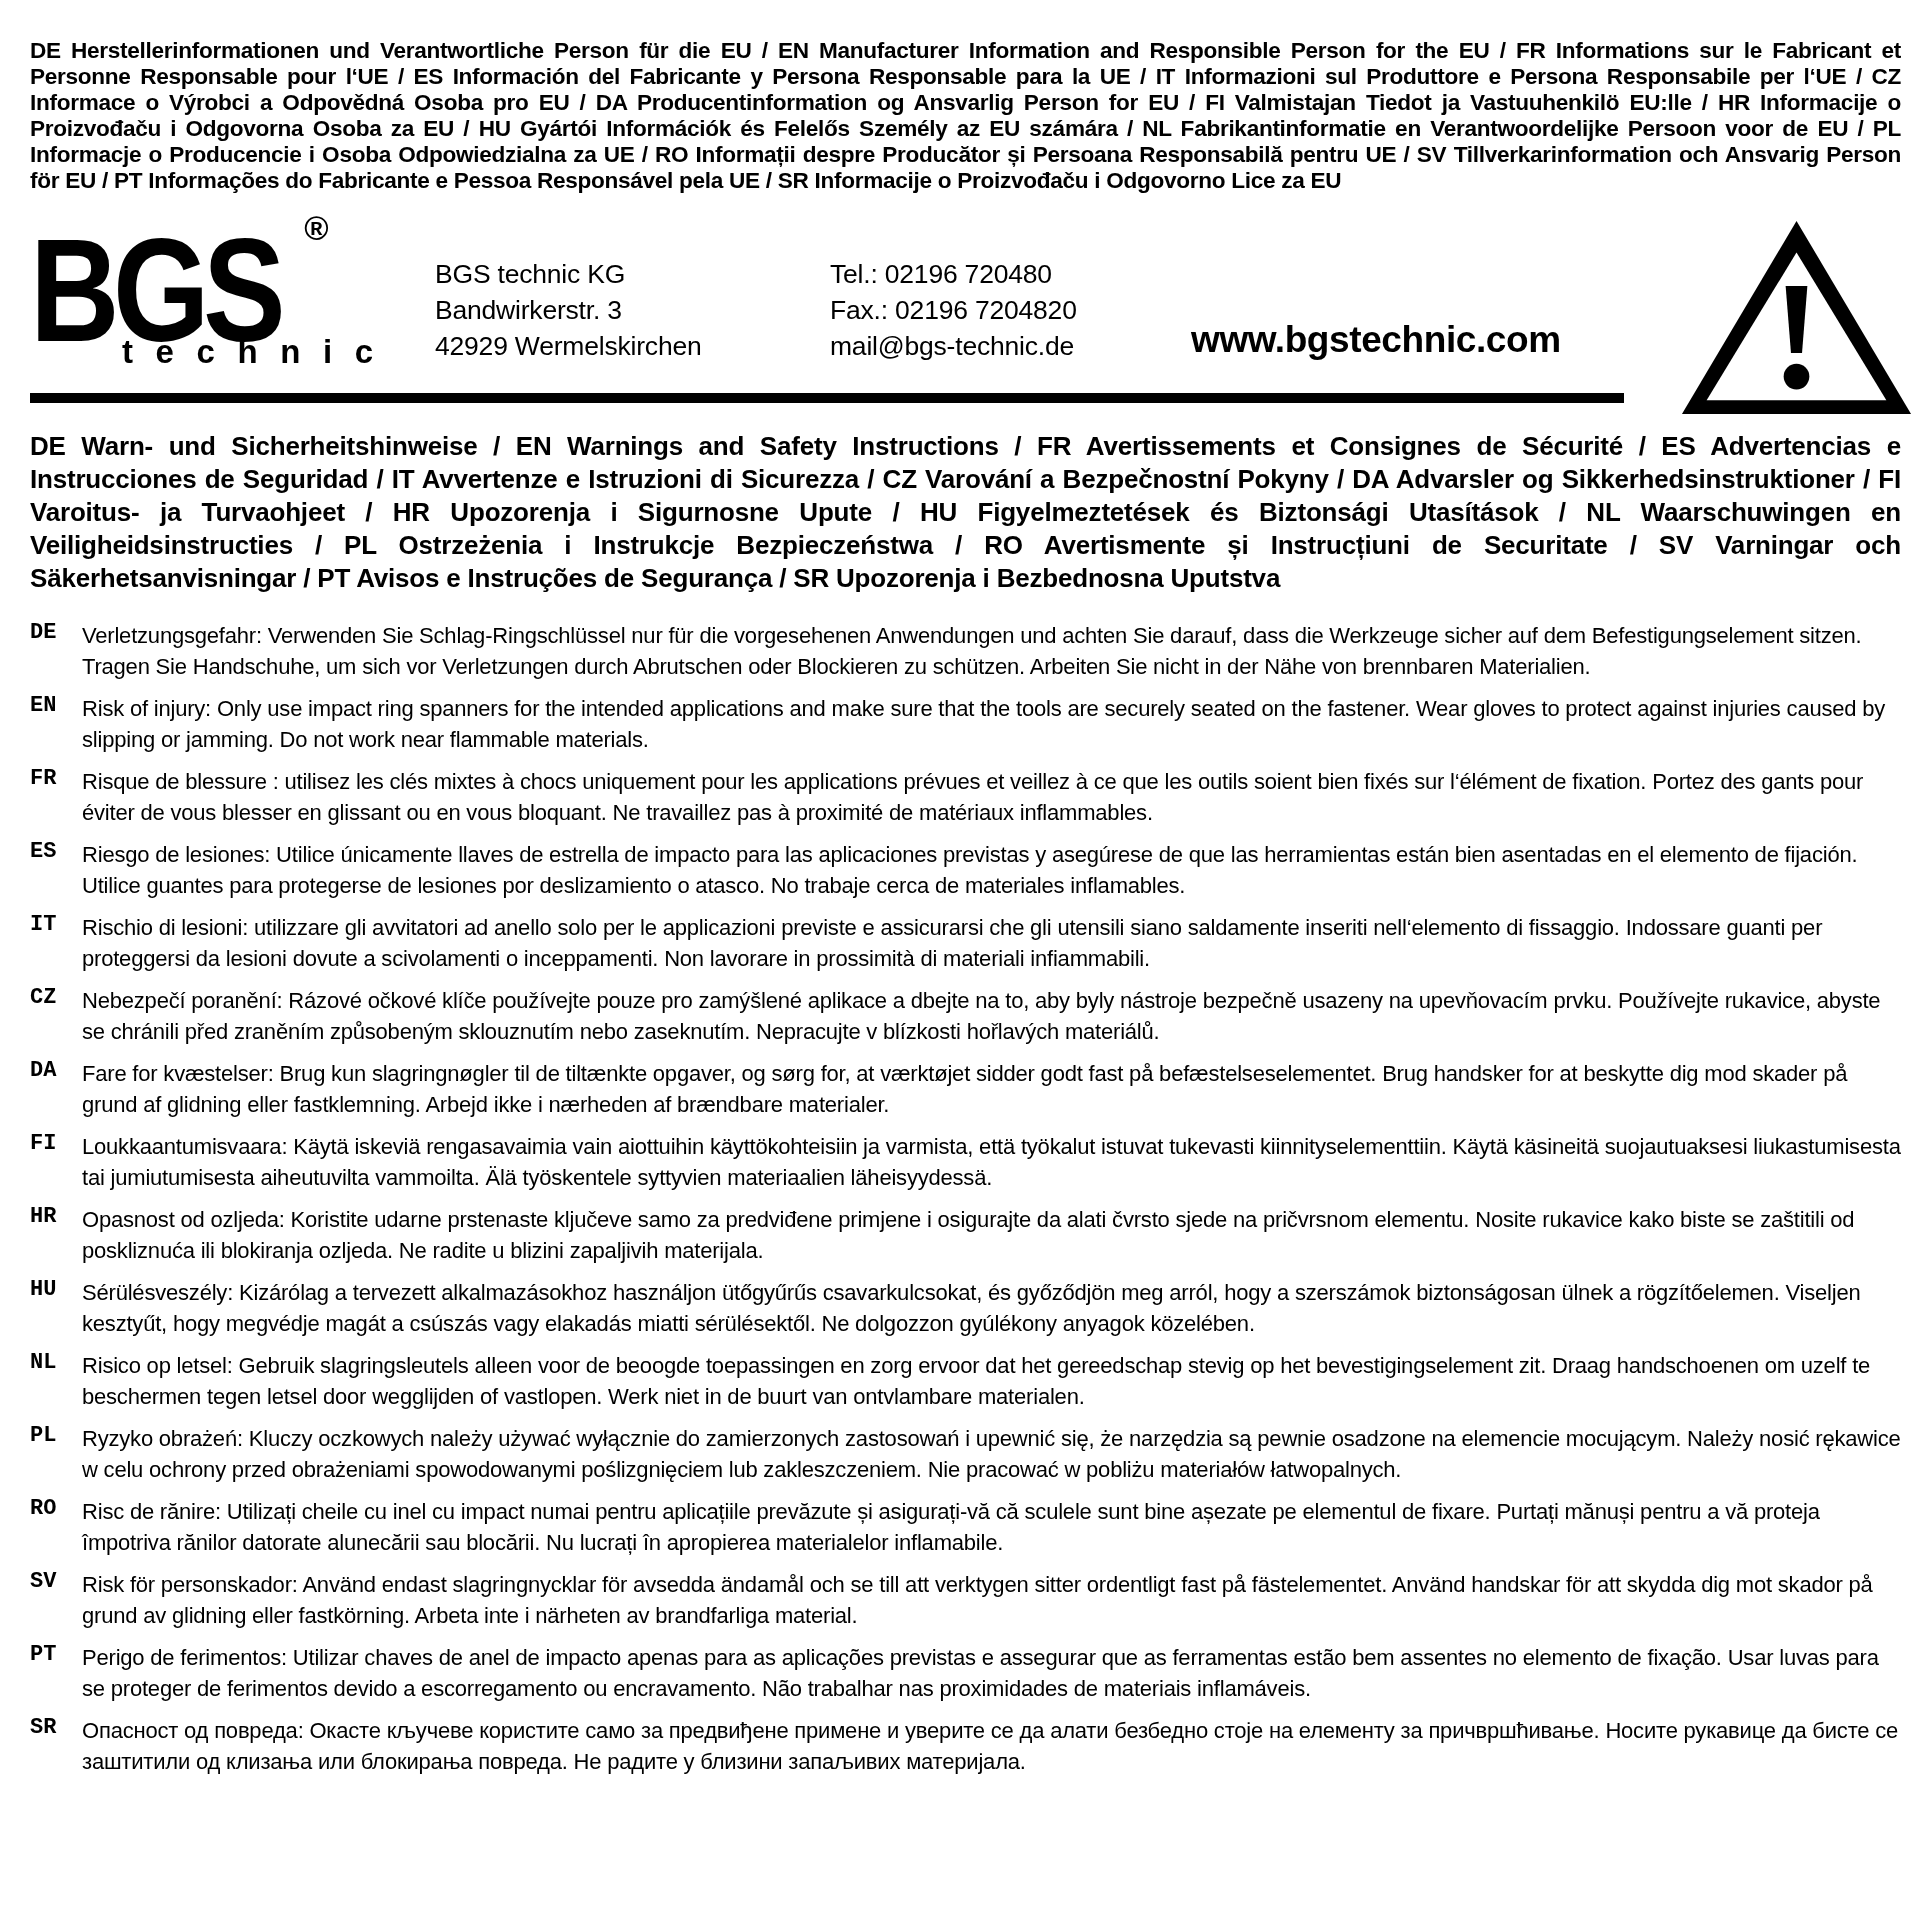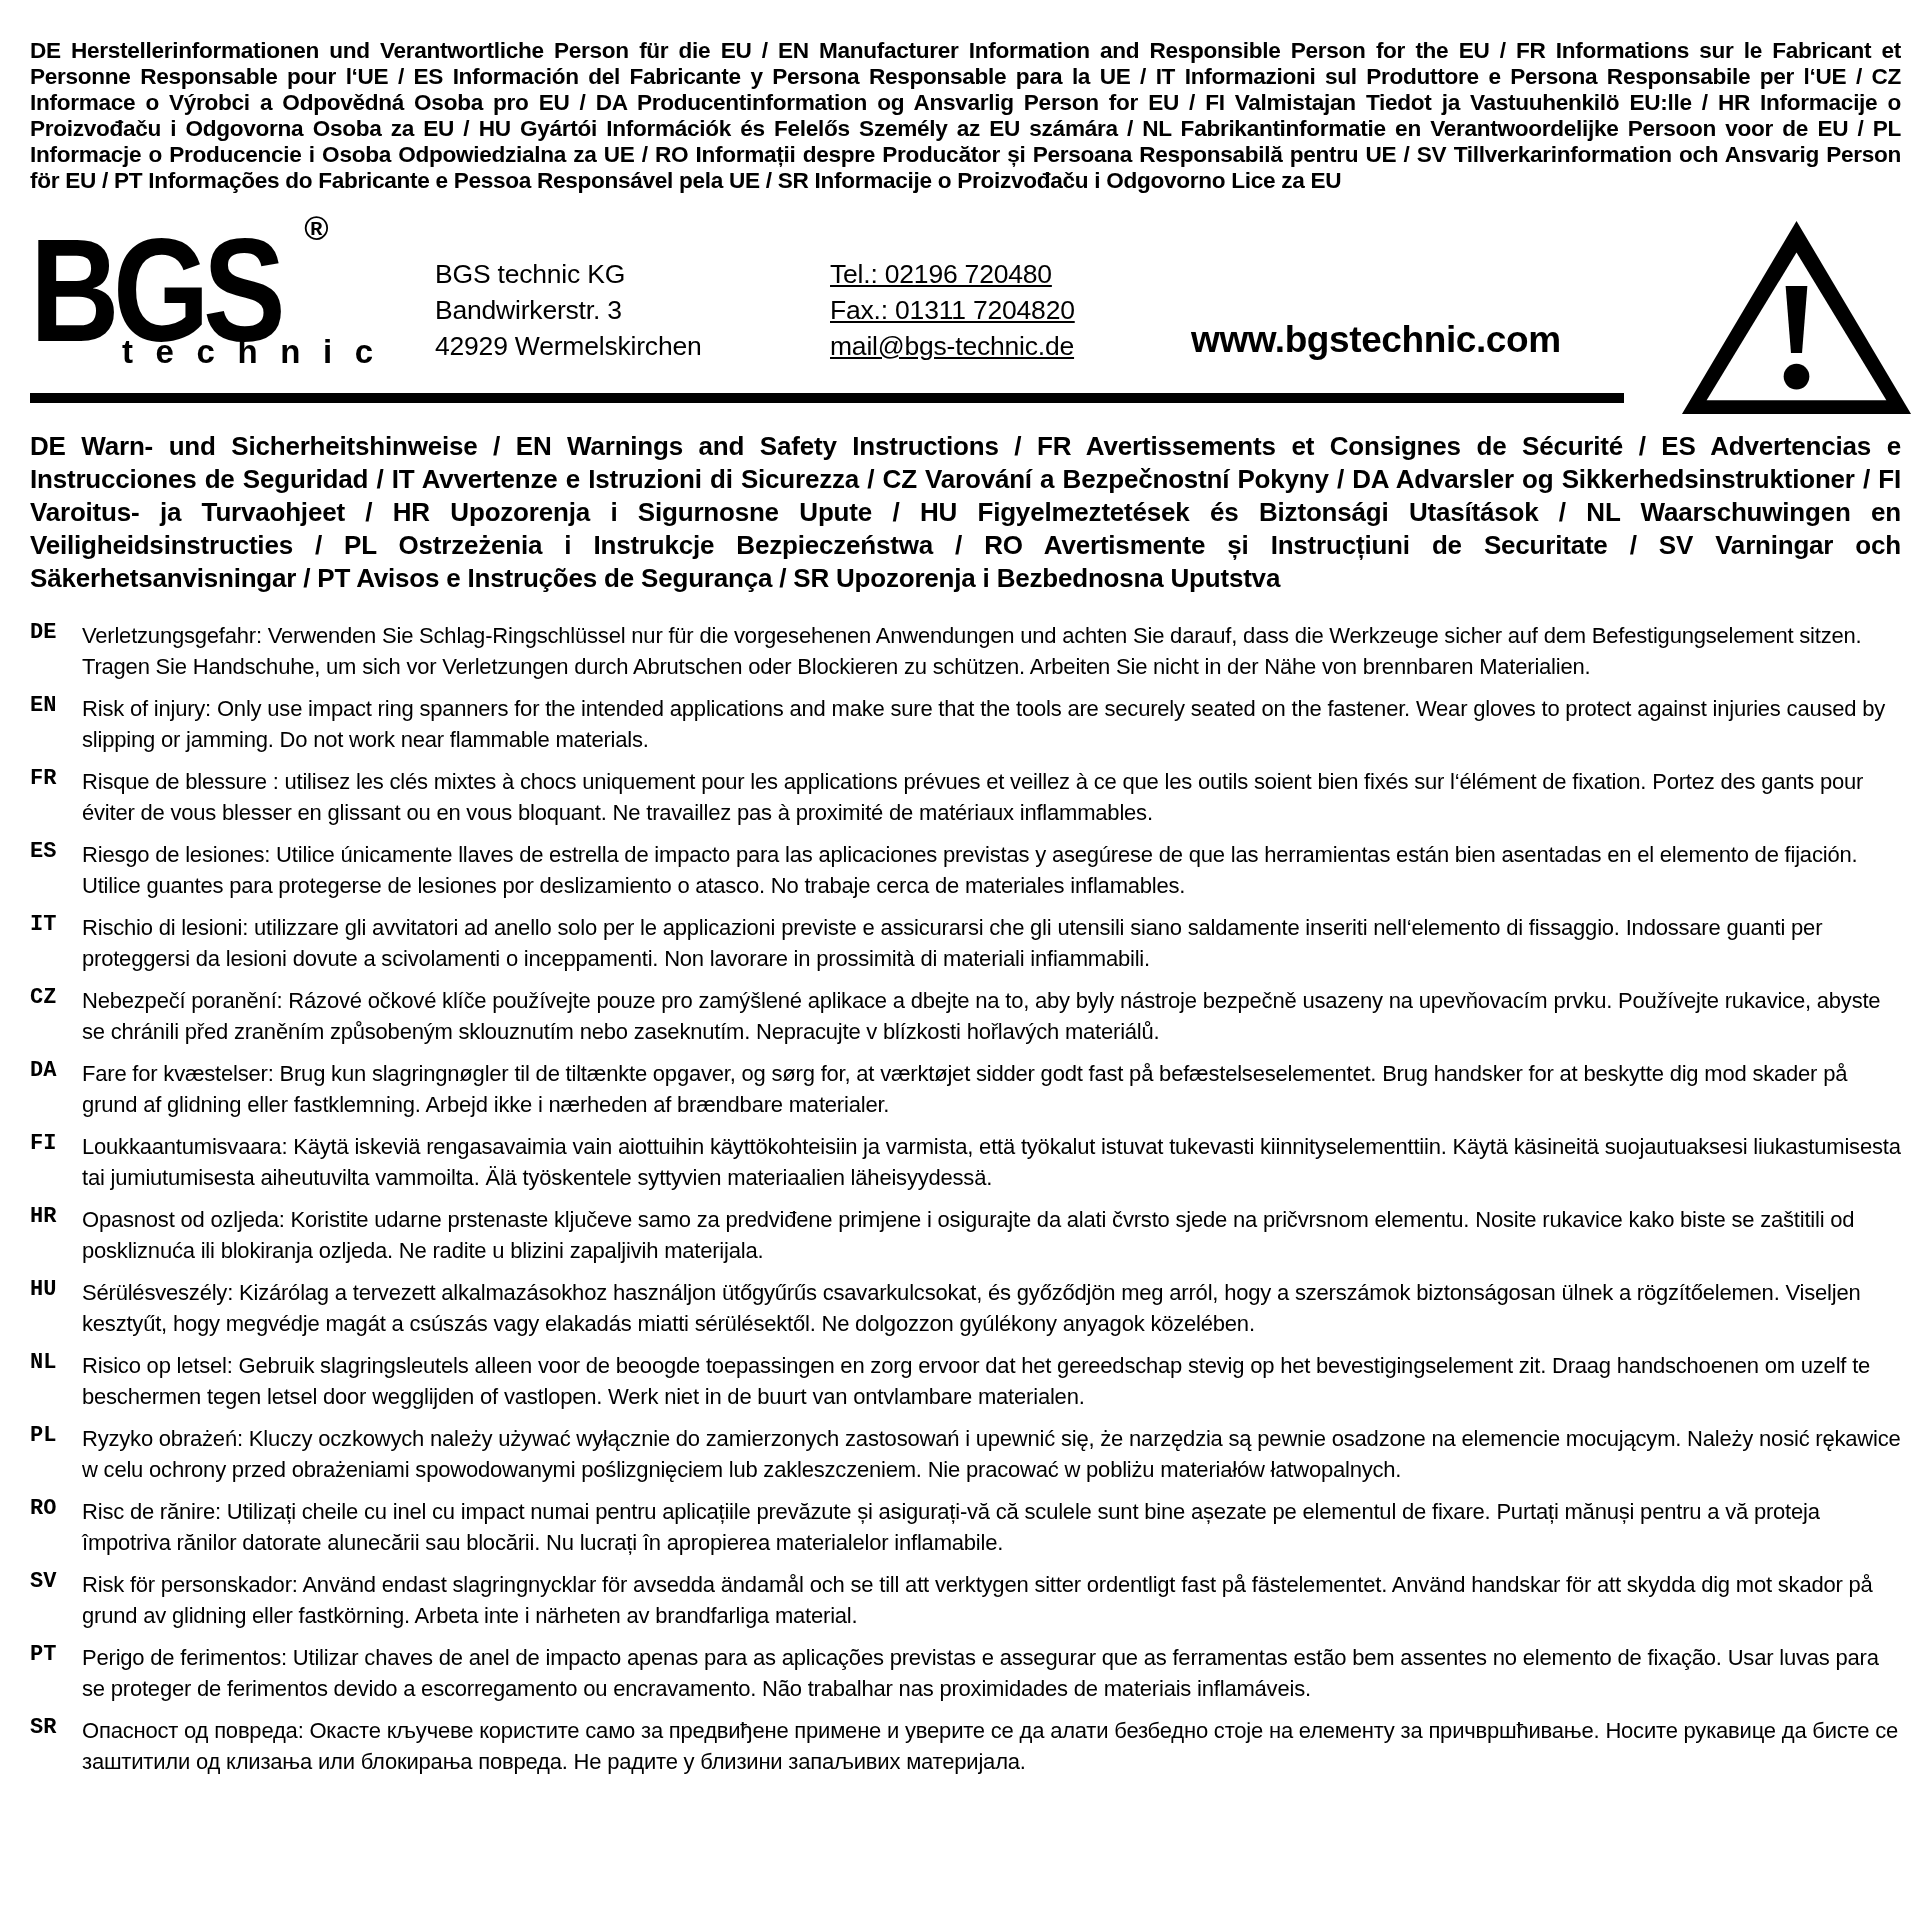--- a/index.html
+++ b/index.html
@@ -84,21 +84,20 @@
     line-height: 36px;
     letter-spacing: -0.2px;
   }
   .contact-col {
     position: absolute;
     left: 800px;
     top: 37px;
     font-size: 26.5px;
     line-height: 36px;
     letter-spacing: -0.2px;
-    text-decoration: underline;
   }
   .website {
     position: absolute;
     left: 1161px;
     top: 100px;
     font-size: 37px;
     font-weight: bold;
     letter-spacing: -0.4px;
     text-align: center;
   }
@@ -173,21 +172,21 @@
     </div>
 
     <div class="addr-col">
       <div>BGS technic KG</div>
       <div>Bandwirkerstr. 3</div>
       <div>42929 Wermelskirchen</div>
     </div>
 
     <div class="contact-col">
       <div>Tel.: 02196 720480</div>
-      <div>Fax.: 01311 7204820</div>
+      <div>Fax.: 02196 7204820</div>
       <div>mail@bgs-technic.de</div>
     </div>
 
     <div class="website">www.bgstechnic.com</div>
 
     <svg class="warn-triangle" viewBox="0 0 120 100" preserveAspectRatio="none" xmlns="http://www.w3.org/2000/svg">
       <path d="M60 1 L118 99 L2 99 Z" fill="#000000"></path>
       <path d="M60 17 L105.5 92 L14.5 92 Z" fill="#ffffff"></path>
       <polygon points="54.5,34 65.5,34 62.8,68 57.2,68" fill="#000000"></polygon>
       <circle cx="60" cy="80" r="6.5" fill="#000000"></circle>

